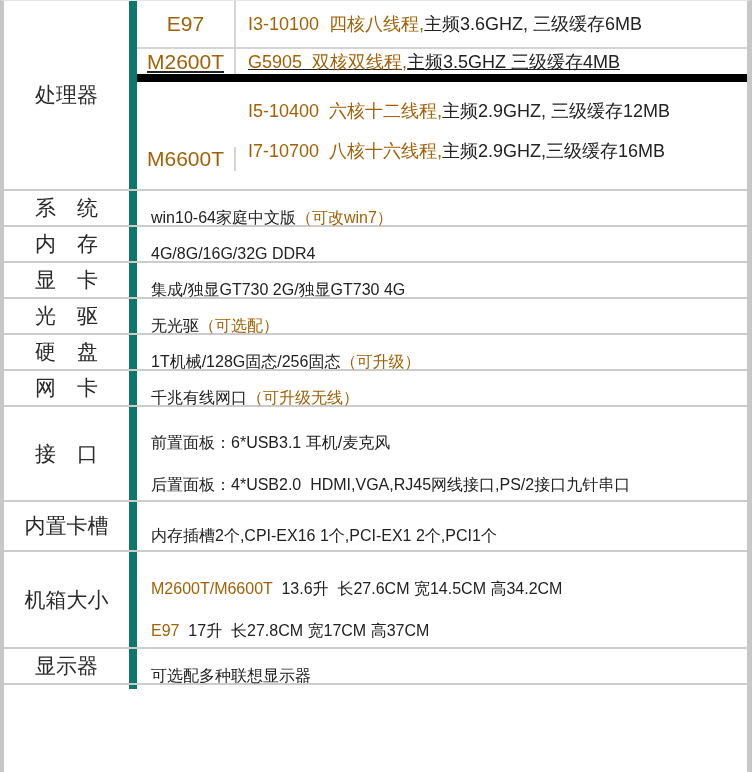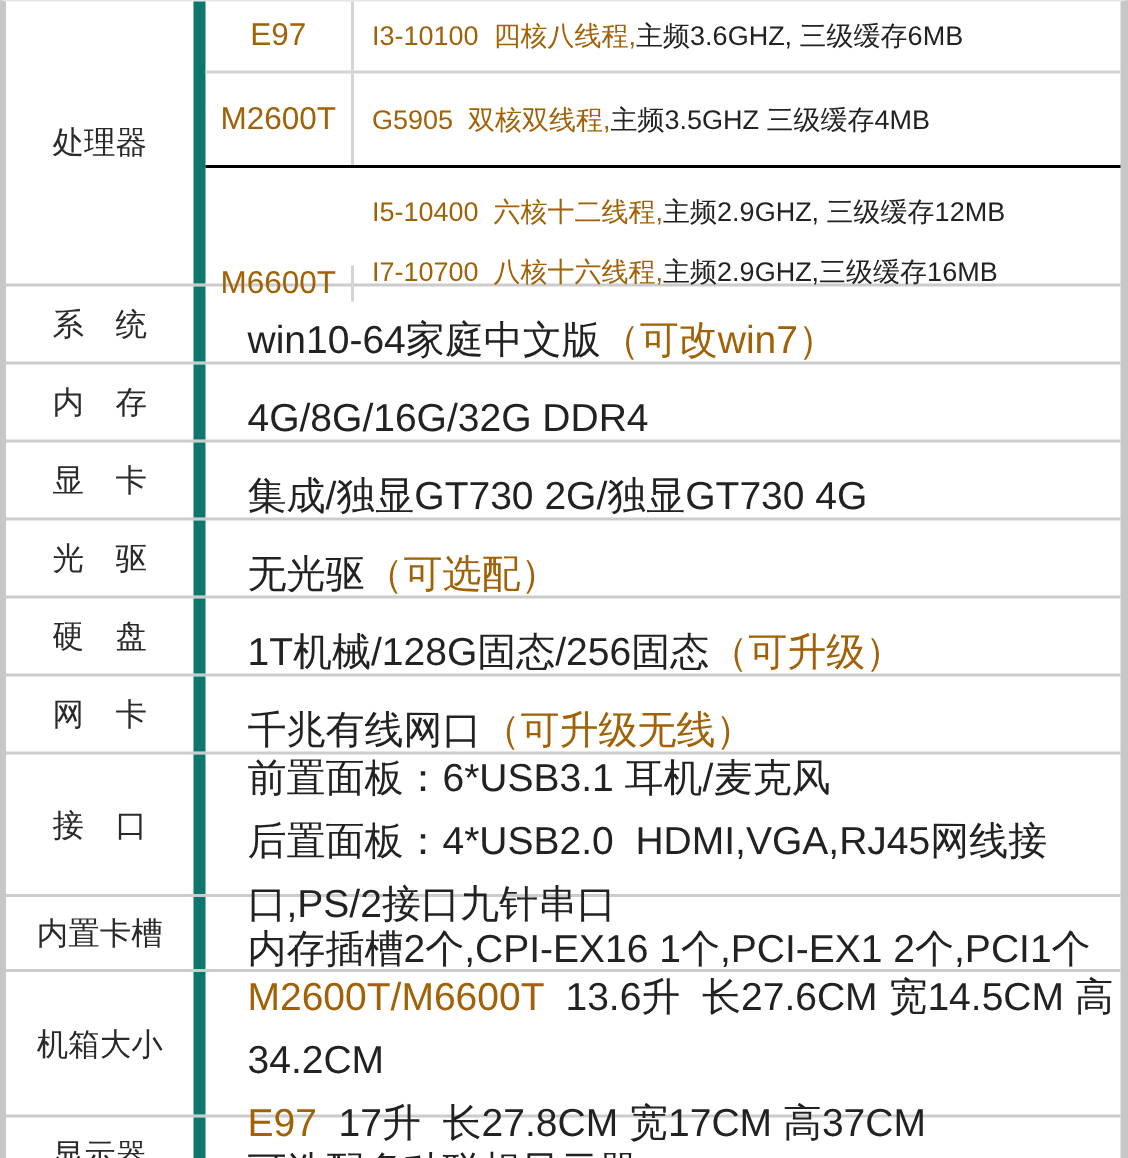--- a/index.html
+++ b/index.html
@@ -20,52 +20,52 @@
   .lcell {
     width: 133px; flex: 0 0 133px;
     border-right: 8px solid #0f766e;
     display: flex; align-items: center; justify-content: center;
     font-size: 21px; color: #2a2a2a;
     text-align: center;
   }
   .vcell {
     flex: 1 1 auto;
     display: flex; flex-direction: column; justify-content: center;
-    padding-left: 28px;
-    font-size: 26px;
+    padding-left: 14px;
+    font-size: 16px;
     margin-top: 20px;
   }
   .line { white-space: pre-wrap; line-height: 42px; }
   .single .line { line-height: 26px; }
   .red { color: #a16207; }
   .dark { color: #222222; }
 
   
   .proc { height: 190px; }
   .proc-right { flex: 1 1 auto; display: flex; flex-direction: column; }
   .psub { display: flex; flex: 0 0 auto; }
   .psub-1 { height: 48px; border-bottom: 2px solid #d4d4d4; }
-  .psub-2 { height: 63px; border-bottom: 2px solid #000000; }
+  .psub-2 { height: 33px; border-bottom: 8px solid #000000; text-decoration: underline; }
   .psub-3 { height: 89px; align-items: flex-end; }
   .mcell {
     width: 99px; flex: 0 0 99px;
     border-right: 2px solid #d4d4d4;
     display: flex; align-items: center; justify-content: center;
     font-size: 21px;
   }
   .dcell {
     flex: 1 1 auto;
     display: flex; flex-direction: column; justify-content: center;
     padding-left: 12px; font-size: 18px;
   }
   .dcell .line { line-height: 40px; }
   .psub-1 .line, .psub-2 .line { line-height: 26px; }
 
   
-  .r48 { height: 52px; }
+  .r48 { height: 36px; }
   .r95 { height: 95px; }
   .r50 { height: 50px; }
   .r97 { height: 97px; }
   .sliver { height: 4px; border-bottom: none; }
   .sliver .lcell { font-size: 0; }
 </style>
 </head>
 <body>
 
 <div class="spec-table">

